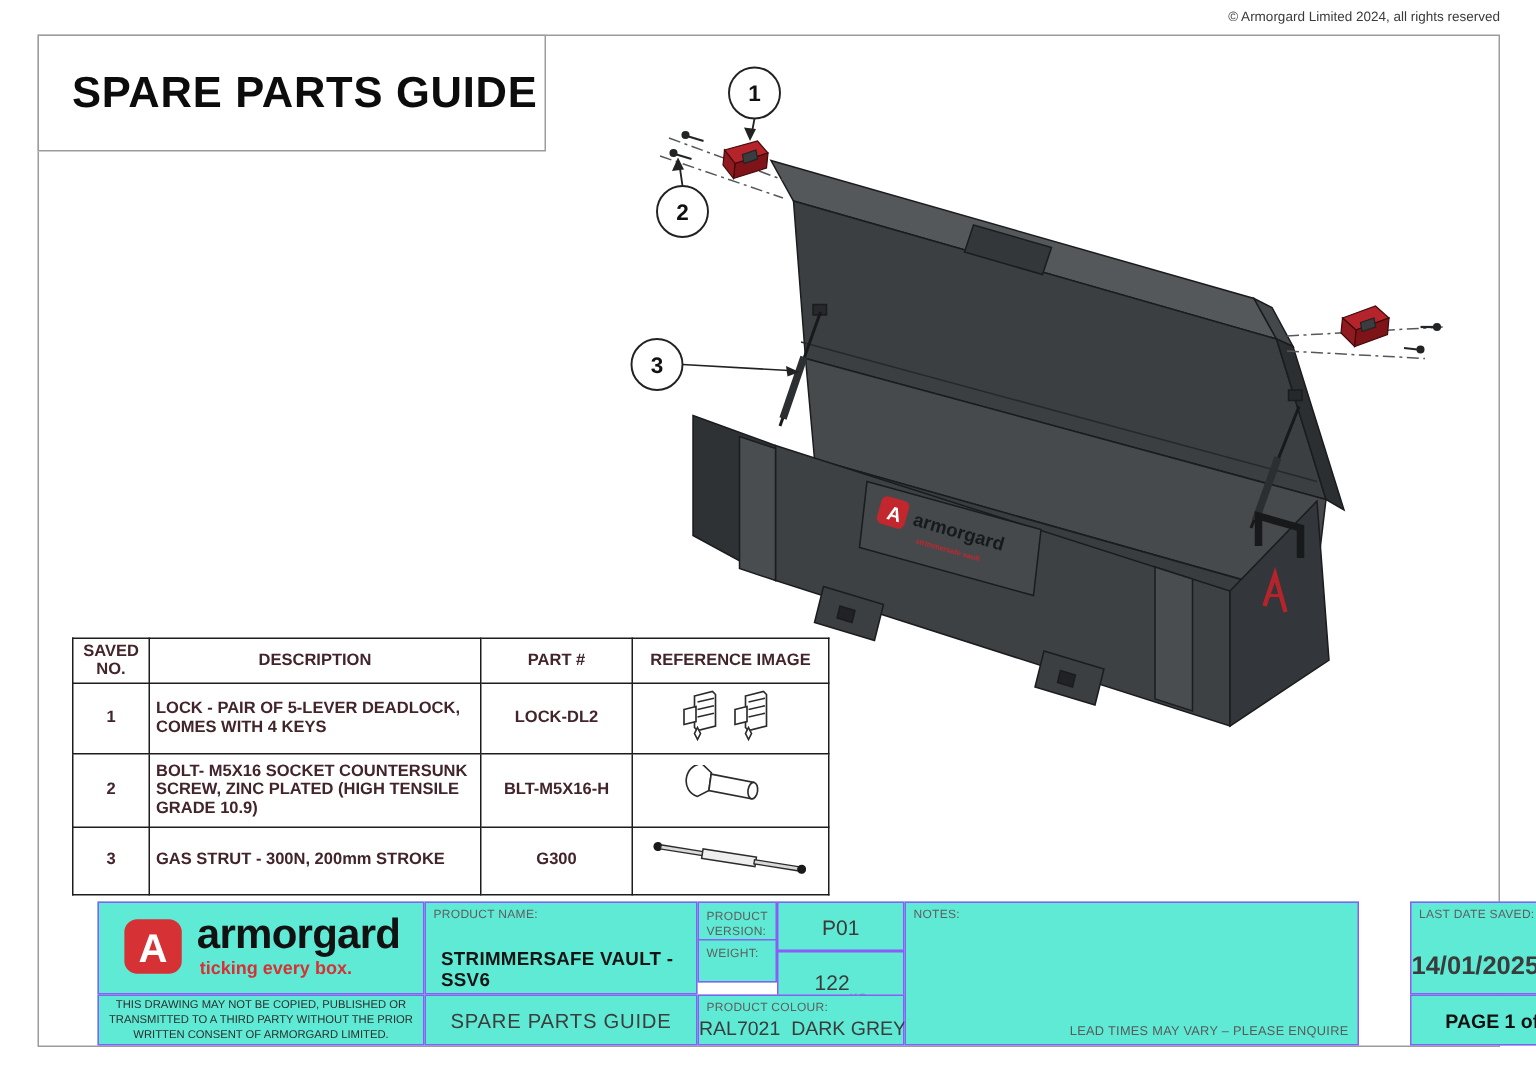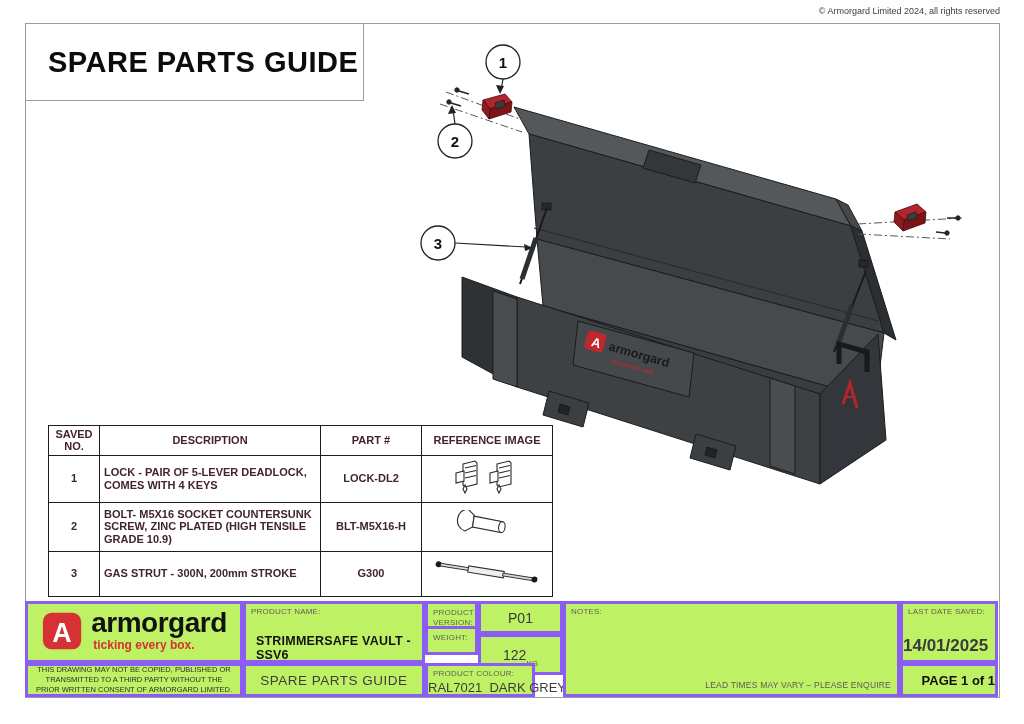--- a/index.html
+++ b/index.html
@@ -26,44 +26,44 @@
   th.c-ref{width:122px;}
   td.item{text-align:center;}
   td.desc{text-align:left;}
   td.part{text-align:center;}
   td.ref{text-align:center;padding:1px;}
   tr.r1 td{height:42px;}
   tr.r2 td{height:44px;}
   tr.r3 td{height:40px;}
 
   
-  .tb{border:3px solid #8b5cf6;background:#bef264;box-sizing:border-box;}
+  .tb{border:1px solid #8b5cf6;background:#5eead4;box-sizing:border-box;margin-left:40px;}
   .lbl{font-size:8px;color:#5e5e5e;letter-spacing:.2px;}
   .tb .lbl{position:absolute;top:3px;left:5px;}
   .val{color:#3b3b3b;}
   .logo-cell{left:25px;top:601px;width:218px;height:62px;display:flex;align-items:center;justify-content:center;}
   .logo-wrap{display:flex;align-items:flex-start;gap:6px;}
   .logo-text-col{display:flex;flex-direction:column;}
   .brand{font-size:28px;font-weight:700;color:#121212;letter-spacing:-.5px;line-height:1;}
   .tagline{font-size:12px;font-weight:700;color:#d63134;margin-top:1px;margin-left:2px;}
   .disclaimer{left:25px;top:663px;width:218px;height:34px;display:flex;align-items:center;justify-content:center;
     text-align:center;font-size:7.5px;color:#2e2e2e;line-height:1.3;padding:0 6px;}
   .pname{left:243px;top:601px;width:182px;height:62px;}
   .pname .v{position:absolute;left:10px;top:30px;font-size:12.5px;font-weight:700;color:#141414;letter-spacing:.2px;}
   .doctitle{left:243px;top:663px;width:182px;height:34px;display:flex;align-items:center;justify-content:center;
     font-size:13.5px;color:#3d3d3d;letter-spacing:.5px;}
   .pv-l{left:425px;top:601px;width:53px;height:33px;}
   .pv-l .lbl,.w-l .lbl{position:static;display:block;padding:4px 15px 0 5px;line-height:1.25;}
   .pv-v{left:478px;top:601px;width:85px;height:33px;display:flex;align-items:center;justify-content:center;font-size:14px;}
   .w-l{left:425px;top:626px;width:53px;height:29px;}
   .w-v{left:478px;top:634px;width:85px;height:41px;display:flex;align-items:center;justify-content:center;font-size:14px;}
   .w-v .unit{font-size:8px;align-self:flex-end;margin-bottom:4px;color:#555;}
-  .colour{left:425px;top:663px;width:110px;height:34px;}
+  .colour{left:425px;top:663px;width:138px;height:34px;}
   .colour .v{position:absolute;left:0;right:0;top:14px;text-align:center;font-size:13px;white-space:pre;}
-  .notes{left:563px;top:601px;width:337px;height:96px;}
+  .notes{left:563px;top:601px;width:303px;height:96px;}
   .leadtimes{position:absolute;right:6px;bottom:4px;font-size:8.5px;color:#5a5a5a;letter-spacing:.2px;}
   .saved{left:900px;top:601px;width:98px;height:62px;}
   .saved .v{position:absolute;left:0;right:0;top:32px;text-align:left;font-size:17px;font-weight:bold;}
   .pageno{left:900px;top:663px;width:98px;height:34px;display:flex;align-items:center;justify-content:flex-end;
     font-size:13px;font-weight:700;color:#101010;}
 </style>
 </head>
 <body>
 
 <div class="page">

